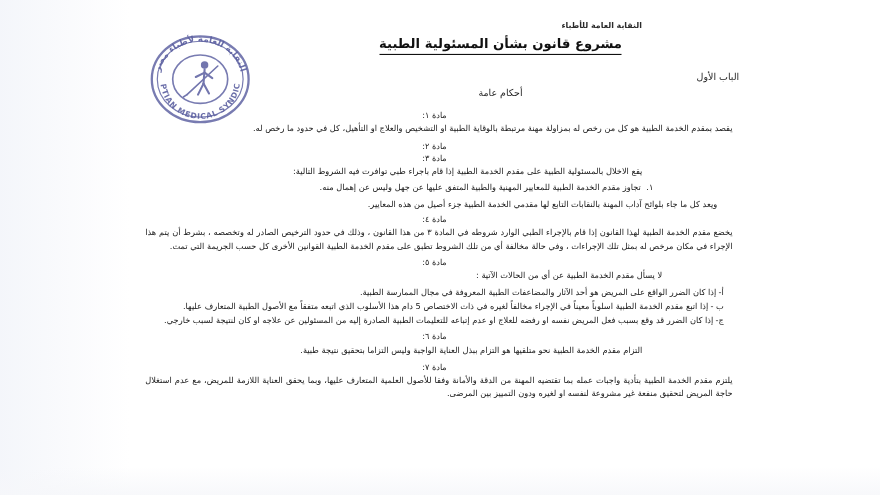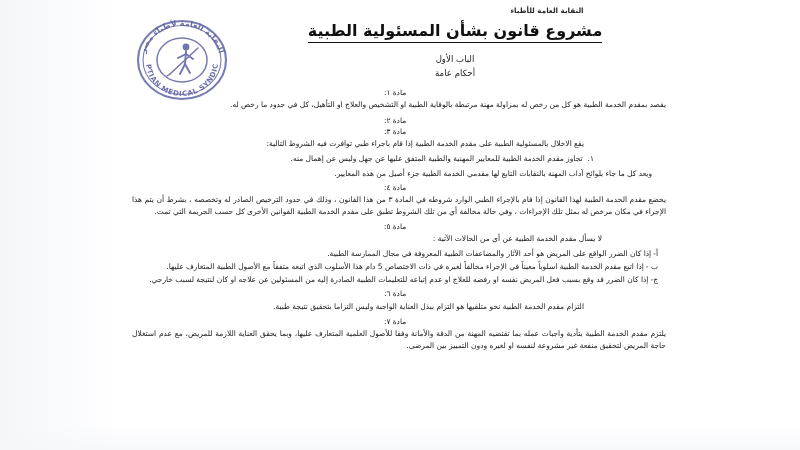--- a/index.html
+++ b/index.html
@@ -31,21 +31,21 @@
     position: absolute;
     left: 0; bottom: 0;
     width: 800px; height: 26px;
     background: linear-gradient(to bottom, rgba(250,250,252,0), rgba(246,247,250,0.85));
     pointer-events: none;
   }
 
   .sheet {
     position: absolute;
     left: 128px;
-    top: 4px;
+    top: 16px;
     width: 544px;
     height: 374px;
     color: #191919;
     text-decoration: underline;
   }
 
   
   .org-header {
     position: absolute;
     top: 2px;
@@ -68,39 +68,39 @@
   }
   .seal svg { display: block; }
 
   
   .doc-title {
     position: absolute;
     top: 17px;
     right: 0;
     width: 434px;
     text-align: center;
-    font-size: 16px;
+    font-size: 12px;
     font-weight: bold;
     color: #111111;
     letter-spacing: 0px;
   }
   .doc-title span.u {
     border-bottom: 1.6px solid #111;
     padding-bottom: 2px;
   }
 
   .sub-line {
     position: absolute;
     right: 0;
     width: 434px;
     text-align: center;
     font-size: 8.6px;
     color: #1c1c1c;
   }
-  .sub-1 { top: 50px; }
+  .sub-1 { top: 50px; text-align: right; }
   .sub-2 { top: 64px; }
 
   
   .body-col {
     position: absolute;
     top: 84px;
     right: 0px;
     width: 544px;
   }
 

